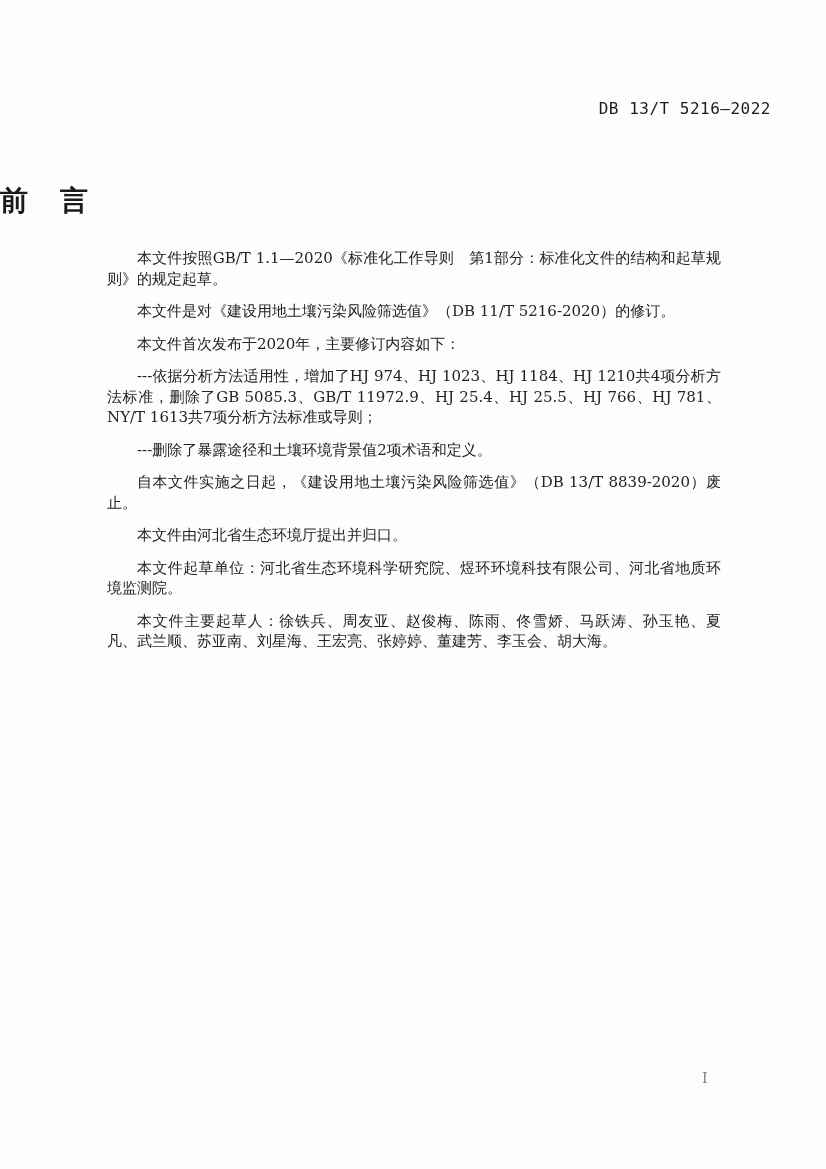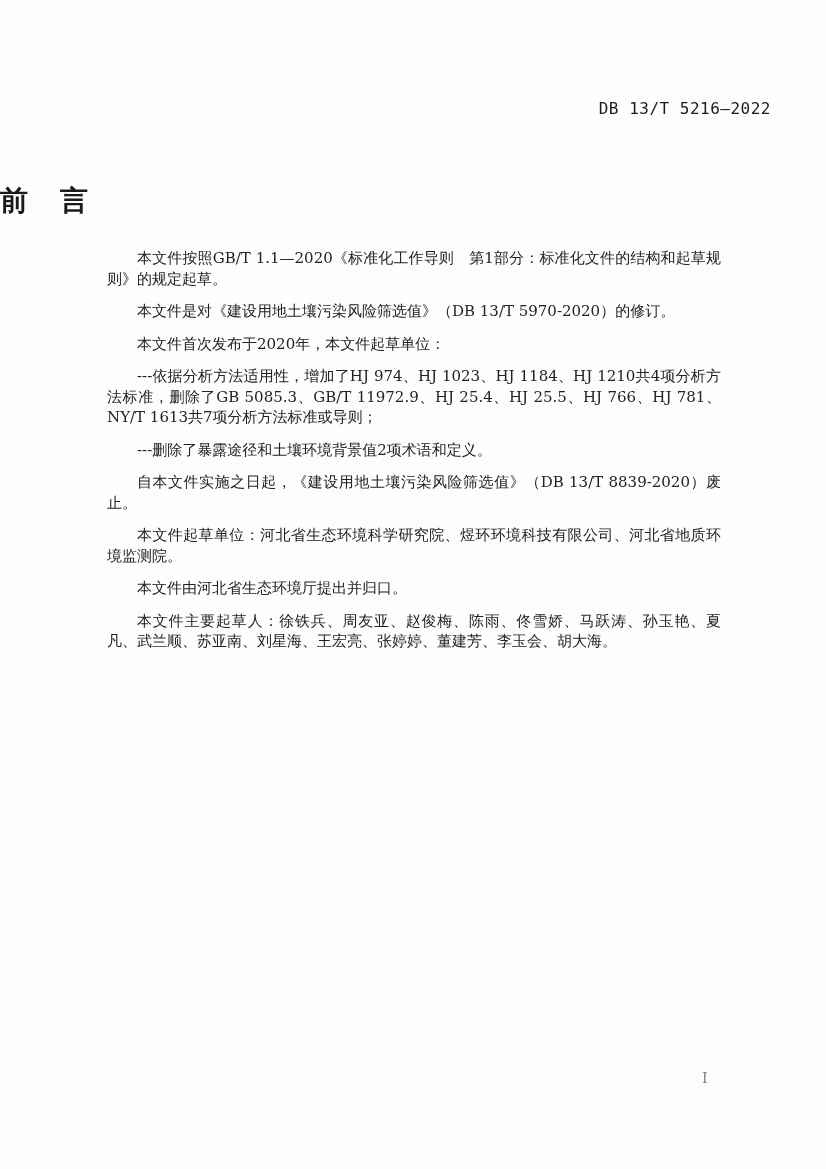--- a/index.html
+++ b/index.html
@@ -66,25 +66,25 @@
 <body>
 
 <div class="page">
 
   <div class="header-code">DB 13/T 5216—2022</div>
 
   <div class="doc-title">前　言</div>
 
   <div class="foreword-body">
     <p>本文件按照GB/T 1.1—2020《标准化工作导则　第1部分：标准化文件的结构和起草规则》的规定起草。</p>
-    <p>本文件是对《建设用地土壤污染风险筛选值》（DB 13/T 5970-2020）的修订。</p>
-    <p>本文件首次发布于2020年，本文件起草单位：</p>
+    <p>本文件是对《建设用地土壤污染风险筛选值》（DB 11/T 5216-2020）的修订。</p>
+    <p>本文件首次发布于2020年，主要修订内容如下：</p>
     <p>---依据分析方法适用性，增加了HJ 974、HJ 1023、HJ 1184、HJ 1210共4项分析方法标准，删除了GB 5085.3、GB/T 11972.9、HJ 25.4、HJ 25.5、HJ 766、HJ 781、NY/T 1613共7项分析方法标准或导则；</p>
     <p>---删除了暴露途径和土壤环境背景值2项术语和定义。</p>
     <p>自本文件实施之日起，《建设用地土壤污染风险筛选值》（DB 13/T 8839-2020）废止。</p>
+    <p>本文件由河北省生态环境厅提出并归口。</p>
     <p>本文件起草单位：河北省生态环境科学研究院、煜环环境科技有限公司、河北省地质环境监测院。</p>
-    <p>本文件由河北省生态环境厅提出并归口。</p>
     <p>本文件主要起草人：徐铁兵、周友亚、赵俊梅、陈雨、佟雪娇、马跃涛、孙玉艳、夏凡、武兰顺、苏亚南、刘星海、王宏亮、张婷婷、董建芳、李玉会、胡大海。</p>
   </div>
 
   <div class="page-number">I</div>
 
 </div>
 
 </body></html>

